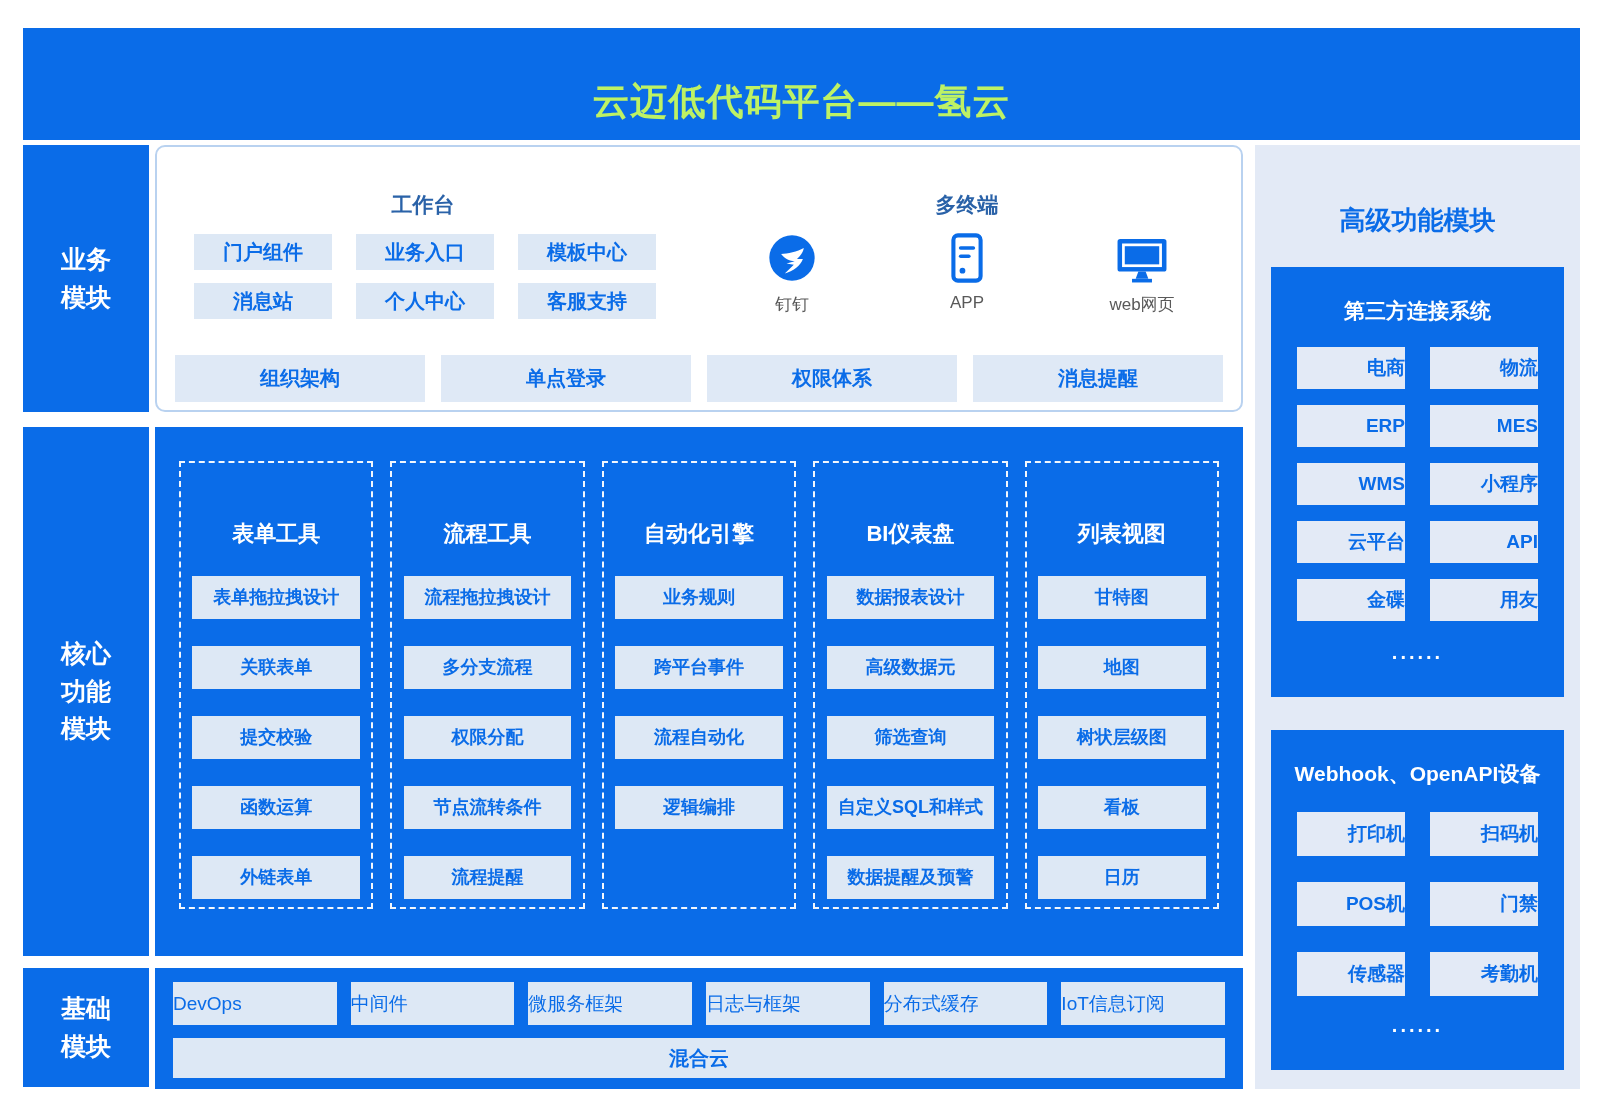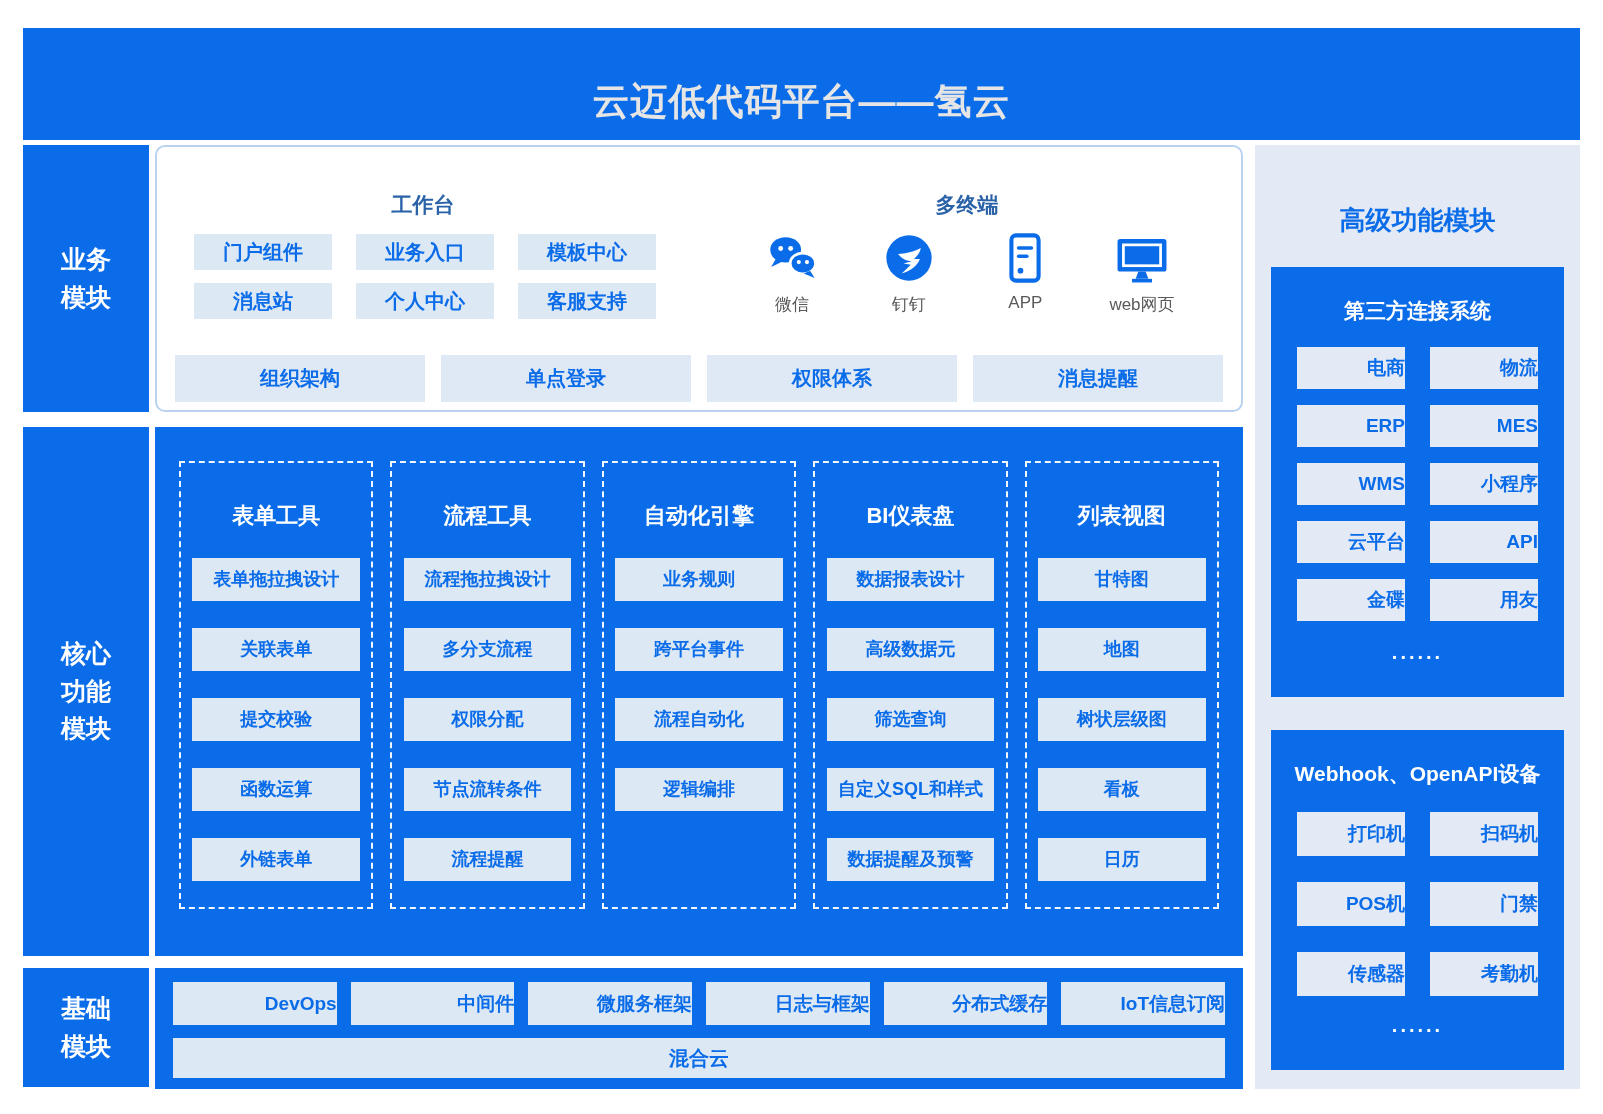--- a/index.html
+++ b/index.html
@@ -11,21 +11,21 @@
     --gray:#595959;
   }
   *{box-sizing:border-box;margin:0;padding:0;}
   html,body{background:#fff;}
   body{font-family:"Liberation Sans",sans-serif;}
   .canvas{position:relative;width:1603px;height:1114px;background:#fff;overflow:hidden;}
 
   
   .banner{position:absolute;left:23px;top:28px;width:1557px;height:112px;background:var(--blue);
     display:flex;align-items:center;justify-content:center;}
-  .banner .title{color:#e5e5e5;font-size:37px;font-weight:bold;letter-spacing:1px;margin-top:36px;}
+  .banner .title{color:#bef264;font-size:37px;font-weight:bold;letter-spacing:1px;margin-top:36px;}
 
   
   .rail{position:absolute;left:23px;width:126px;background:var(--blue);color:#fff;
     display:flex;align-items:center;justify-content:center;text-align:center;
     font-size:25px;font-weight:bold;line-height:1.5;white-space:pre-line;}
   .rail-business{top:145px;height:267px;}
   .rail-core{top:427px;height:529px;}
   .rail-base{top:968px;height:119px;}
 
   
@@ -44,29 +44,29 @@
   .terminal svg{width:58px;height:58px;display:block;margin:0 auto;}
   .terminal .t-label{margin-top:6px;font-size:17px;color:var(--gray);white-space:nowrap;}
   .biz-bottom{position:absolute;left:18px;right:18px;top:208px;display:flex;gap:16px;}
   .biz-bottom .bz-item{flex:1;height:47px;line-height:47px;text-align:center;background:#dfe9f6;
     color:var(--blue);font-size:20px;font-weight:bold;}
 
   
   .core-panel{position:absolute;left:155px;top:427px;width:1088px;height:529px;background:var(--blue);}
   .core-cols{position:absolute;left:24px;right:24px;top:34px;bottom:47px;display:flex;gap:17px;}
   .core-col{flex:1;border:2px dashed rgba(255,255,255,.95);text-align:center;}
-  .core-col-title{margin-top:38px;color:#fff;font-size:22px;font-weight:bold;}
+  .core-col-title{margin-top:56px;color:#fff;font-size:22px;font-weight:bold;}
   .core-item{width:88%;margin:27px auto 0;height:43px;line-height:43px;background:var(--light-box);
     color:var(--blue);font-size:18px;font-weight:bold;white-space:nowrap;}
 
   
   .base-panel{position:absolute;left:155px;top:968px;width:1088px;height:121px;background:var(--blue);}
   .base-row{position:absolute;left:18px;right:18px;top:14px;display:flex;gap:14px;}
-  .base-item{flex:1;height:43px;line-height:43px;text-align:right;background:var(--light-box);
-    color:var(--blue);font-size:19px;font-weight:bold;white-space:nowrap;}
+  .base-item{flex:1;height:43px;line-height:43px;text-align:left;background:var(--light-box);
+    color:var(--blue);font-size:19px;font-weight:normal;white-space:nowrap;}
   .base-wide{position:absolute;left:18px;right:18px;top:70px;height:40px;line-height:40px;
     text-align:center;background:var(--light-box);color:var(--blue);font-size:20px;font-weight:bold;}
 
   
   .adv-panel{position:absolute;left:1255px;top:145px;width:325px;height:944px;background:var(--panel-bg);}
   .adv-title{position:absolute;left:0;right:0;top:58px;text-align:center;color:var(--blue);
     font-size:26px;font-weight:bold;}
   .adv-box{position:absolute;left:16px;width:293px;background:var(--blue);}
   .adv-box-1{top:122px;height:430px;}
   .adv-box-2{top:585px;height:340px;}
@@ -104,39 +104,20 @@
       <div class="wb-item">模板中心</div>
       <div class="wb-item">消息站</div>
       <div class="wb-item">个人中心</div>
       <div class="wb-item">客服支持</div>
     </div>
 
     <div class="term-title">多终端</div>
     <div class="terminals">
       <div class="terminal">
         <svg viewBox="0 0 64 64">
-          <g fill="#0a6ce8">
-            <ellipse cx="25" cy="23" rx="17" ry="14"></ellipse>
-            <path d="M14 33 L9 42 L21 36 Z"></path>
-          </g>
-          <g fill="#0a6ce8" stroke="#fff" stroke-width="3">
-            <ellipse cx="44" cy="38" rx="14" ry="11.5"></ellipse>
-          </g>
-          <path d="M52 46 L57 54 L45 49 Z" fill="#0a6ce8"></path>
-          <g fill="#fff">
-            <circle cx="19.5" cy="21.5" r="2.7"></circle>
-              <circle cx="30.5" cy="21.5" r="2.7"></circle>
-            <circle cx="39.5" cy="36.5" r="2.3"></circle>
-              <circle cx="48.5" cy="36.5" r="2.3"></circle>
-          </g>
-        </svg>
-        <div class="t-label">微信</div>
-      </div>
-      <div class="terminal">
-        <svg viewBox="0 0 64 64">
           <circle cx="32" cy="32" r="25" fill="#0a6ce8"></circle>
           <path fill="#fff" d="M45 21 C38 25 27 27.5 20 27.5 C24 33 30 35.5 35 35.5 L26 38 L34 39.5 L24 49 C33 46.5 41.5 40.5 44 33 L37.5 33 C42 29 44.5 24.8 45 21 Z"></path>
         </svg>
         <div class="t-label">钉钉</div>
       </div>
       <div class="terminal">
         <svg viewBox="0 0 64 64">
           <rect x="17" y="7" width="30" height="50" rx="5" fill="none" stroke="#0a6ce8" stroke-width="4.5"></rect>
           <line x1="25" y1="21" x2="39" y2="21" stroke="#0a6ce8" stroke-width="4" stroke-linecap="round"></line>
           <line x1="25" y1="30" x2="34" y2="30" stroke="#0a6ce8" stroke-width="4" stroke-linecap="round"></line>

